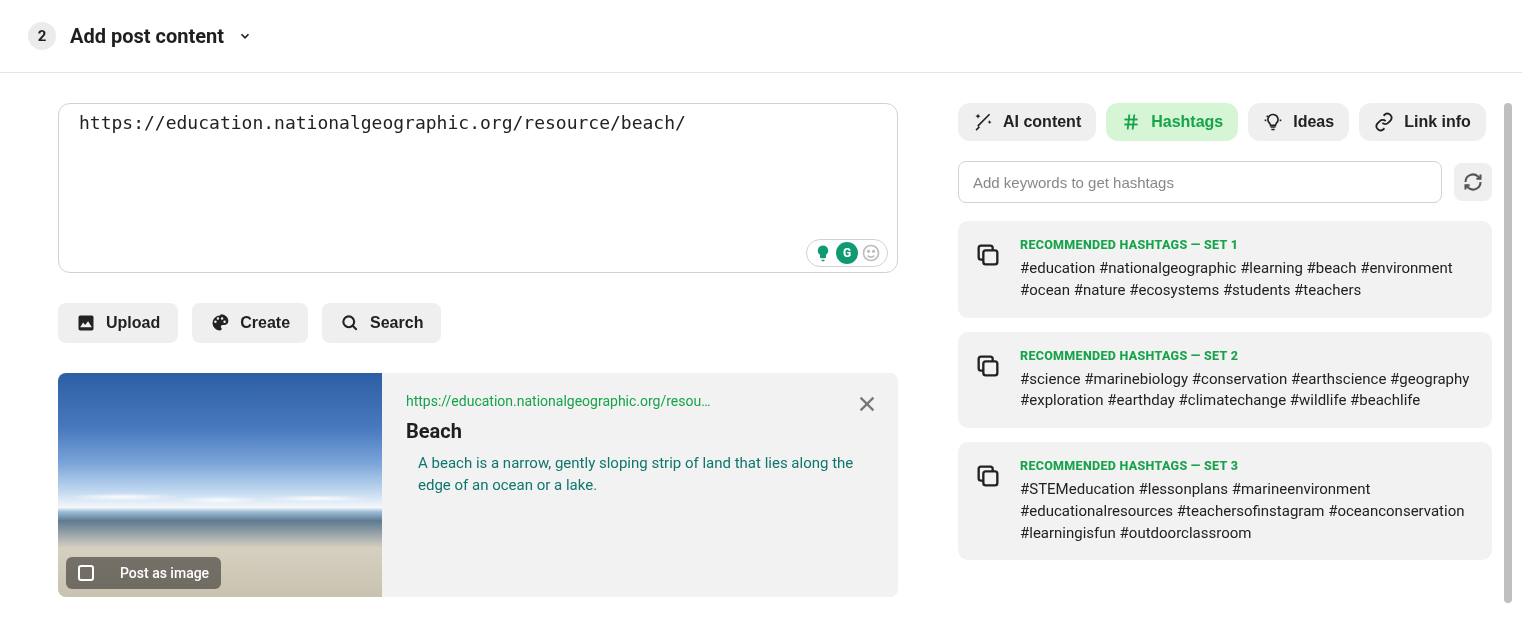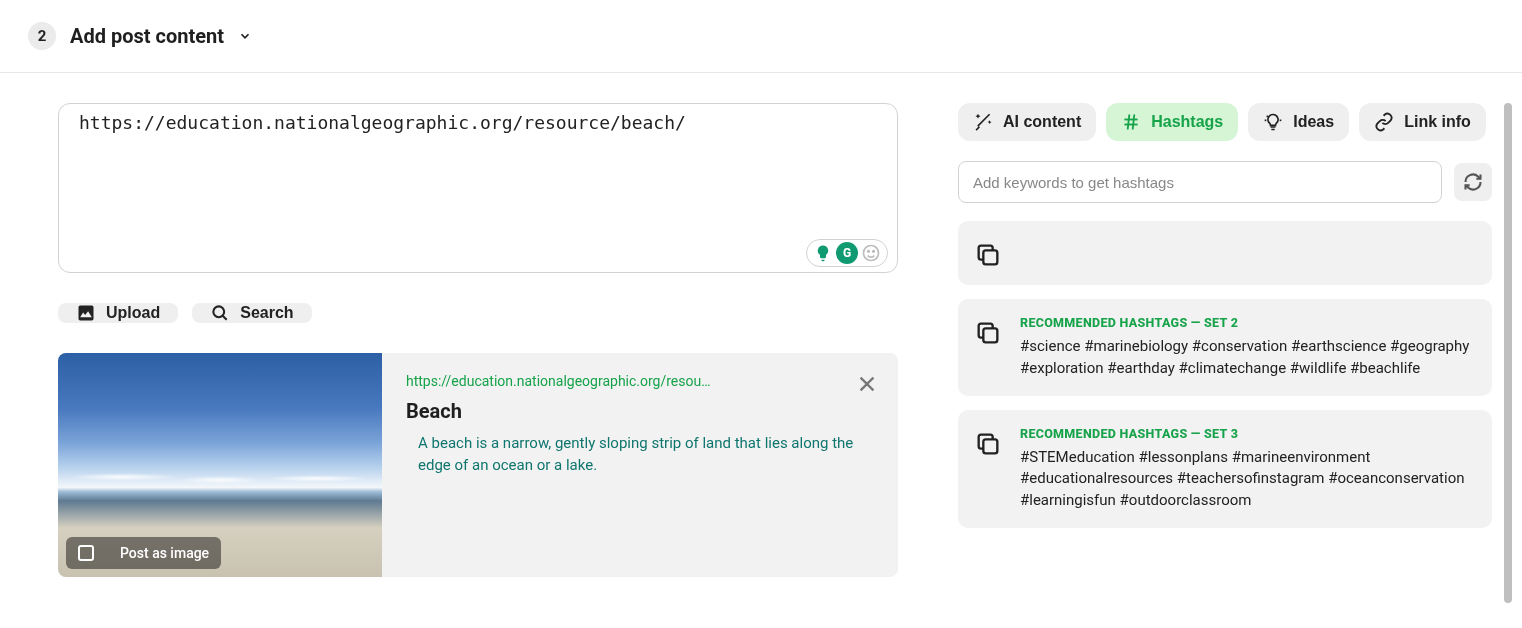--- a/index.html
+++ b/index.html
@@ -78,21 +78,21 @@
   .media-toolbar {
     display: flex;
     gap: 14px;
     margin-top: 26px;
   }
   .tool-btn {
     display: flex; align-items: center; gap: 10px;
     background: #efefef;
     border: none;
     border-radius: 8px;
-    padding: 0 18px;
+    padding: 10px 18px;
     font-size: 16px; font-weight: 600;
     color: #222;
     cursor: pointer;
   }
   .tool-btn svg { width: 20px; height: 20px; }
 
   .link-preview {
     margin-top: 30px;
     display: flex;
     border-radius: 8px;
@@ -281,20 +281,26 @@
     </div>
 
     <div class="media-toolbar">
       <button class="tool-btn">
         <svg viewBox="0 0 24 24" fill="currentColor">
             <path d="M21 19V5a2 2 0 0 0-2-2H5a2 2 0 0 0-2 2v14a2 2 0 0 0 2 2h14a2 2 0 0 0 2-2zM8.5 11.5l2.5 3 3.5-4.5L19 17H5l3.5-5.5z"></path>
           </svg>
         <span>Upload</span>
       </button>
       <button class="tool-btn">
+        <svg viewBox="0 0 24 24" fill="currentColor">
+            <path d="M12 3a9 9 0 0 0 0 18c1.1 0 2-.9 2-2 0-.5-.2-1-.5-1.3-.3-.4-.5-.8-.5-1.2 0-1.1.9-2 2-2h2c2.8 0 5-2.2 5-5 0-4.4-4-8-9-8zm-5.5 9a1.5 1.5 0 1 1 0-3 1.5 1.5 0 0 1 0 3zm3-4a1.5 1.5 0 1 1 0-3 1.5 1.5 0 0 1 0 3zm5 0a1.5 1.5 0 1 1 0-3 1.5 1.5 0 0 1 0 3zm3 4a1.5 1.5 0 1 1 0-3 1.5 1.5 0 0 1 0 3z"></path>
+          </svg>
+        <span>Create</span>
+      </button>
+      <button class="tool-btn">
         <svg viewBox="0 0 24 24" fill="none" stroke="currentColor" stroke-width="2.5">
             <circle cx="10.5" cy="10.5" r="6.5"></circle>
             <line x1="20" y1="20" x2="15.2" y2="15.2"></line>
           </svg>
         <span>Search</span>
       </button>
     </div>
 
     <div class="link-preview">
       <div class="preview-img">
@@ -365,20 +371,24 @@
           </svg>
       </button>
     </div>
 
     <div class="hashtag-sets">
       <div class="hset">
         <svg class="copy-icon" viewBox="0 0 24 24" fill="none" stroke="currentColor" stroke-width="2">
             <rect x="8" y="8" width="12" height="12" rx="2"></rect>
             <path d="M16 8V6a2 2 0 0 0-2-2H6a2 2 0 0 0-2 2v8a2 2 0 0 0 2 2h2"></path>
           </svg>
+        <div class="hset-body">
+          <div class="hset-title">RECOMMENDED HASHTAGS — SET 1</div>
+          <div class="hset-tags">#education #nationalgeographic #learning #beach #environment #ocean #nature #ecosystems #students #teachers</div>
+        </div>
       </div>
       <div class="hset">
         <svg class="copy-icon" viewBox="0 0 24 24" fill="none" stroke="currentColor" stroke-width="2">
             <rect x="8" y="8" width="12" height="12" rx="2"></rect>
             <path d="M16 8V6a2 2 0 0 0-2-2H6a2 2 0 0 0-2 2v8a2 2 0 0 0 2 2h2"></path>
           </svg>
         <div class="hset-body">
           <div class="hset-title">RECOMMENDED HASHTAGS — SET 2</div>
           <div class="hset-tags">#science #marinebiology #conservation #earthscience #geography #exploration #earthday #climatechange #wildlife #beachlife</div>
         </div>

